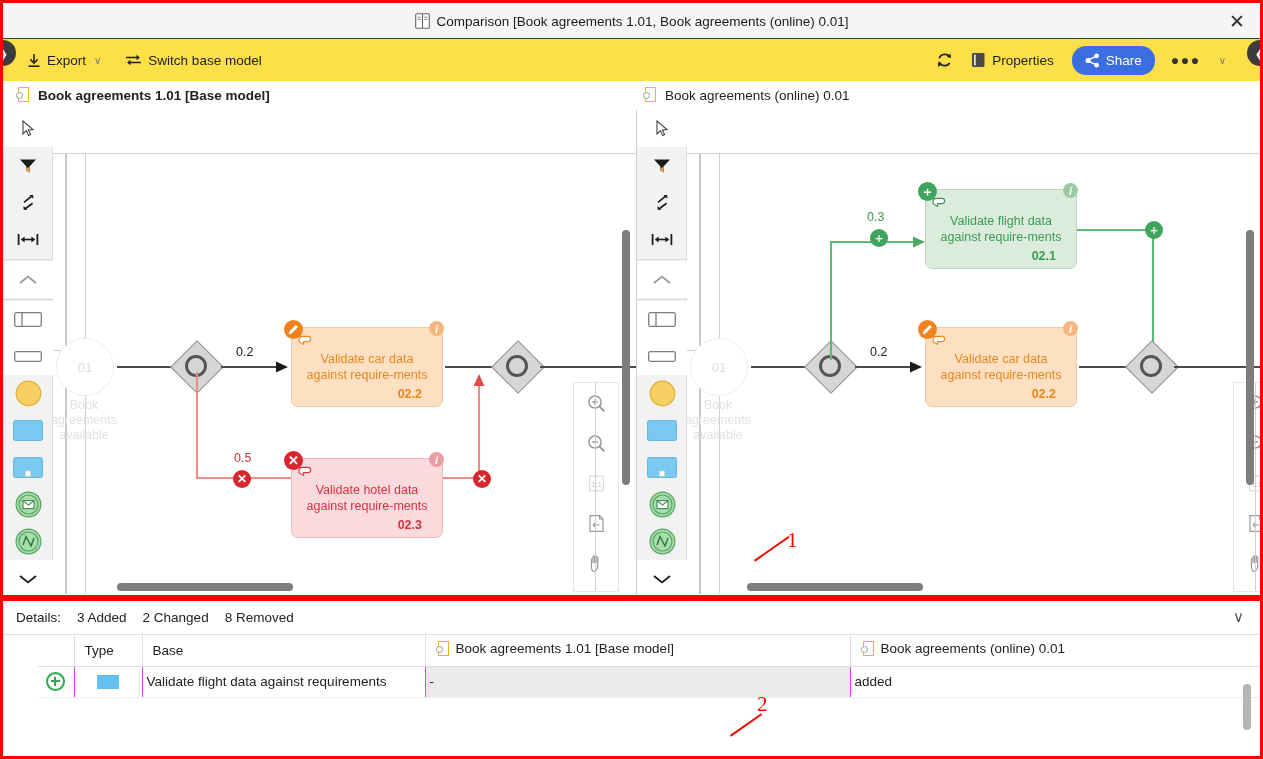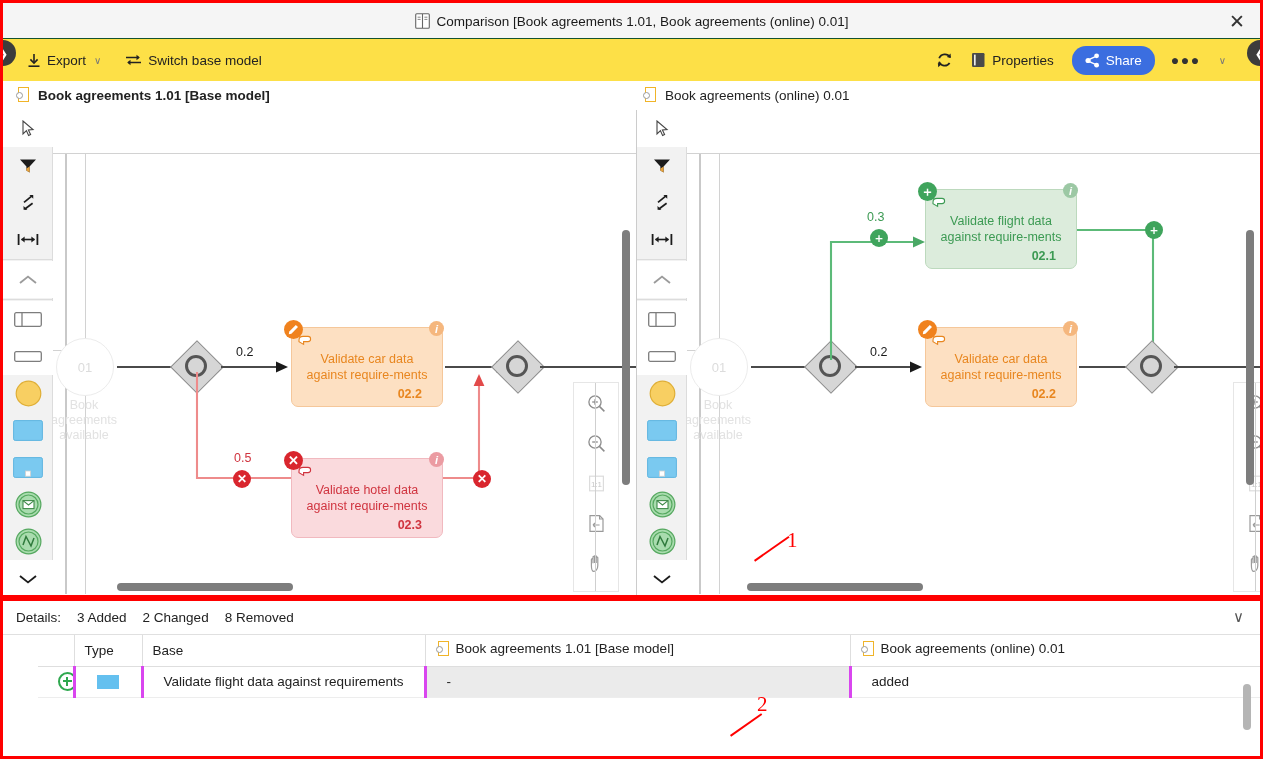--- a/index.html
+++ b/index.html
@@ -113,22 +113,22 @@
   .details{position:absolute;left:3px;top:601px;width:1257px;height:155px;background:#fff;box-sizing:border-box;}
   .det-head{position:relative;height:33px;display:flex;align-items:center;border-bottom:1px solid #e0e0e0;}
   .det-head .lbl{margin-left:13px;font-size:13.5px;}
   .det-head .stat{margin-left:16px;font-size:13.5px;}
   .det-chev{position:absolute;right:16px;top:7px;font-size:15px;color:#555;cursor:pointer;}
 
   table.dt{border-collapse:collapse;width:1101px;table-layout:fixed;margin-left:35px;}
   table.dt th{font-weight:normal;font-size:13.5px;text-align:left;height:31px;
     border-right:1px solid #dedede;border-bottom:1px solid #dedede;padding:0 10px;
     background:#fff;box-sizing:border-box;}
-  table.dt td{font-size:13.5px;height:31px;border-right:3px solid #d946ef;
-    border-bottom:1px solid #ededed;padding:0 20px;box-sizing:border-box;overflow:hidden;white-space:nowrap;}
+  table.dt td{font-size:13.5px;height:31px;border-right:1px solid #d946ef;
+    border-bottom:1px solid #ededed;padding:0 4px;box-sizing:border-box;overflow:hidden;white-space:nowrap;}
   td.c-icon,th.c-icon{width:36px;text-align:center;padding:0;}
   td.c-type,th.c-type{width:68px;text-align:center;padding:0;}
   td.c-name,th.c-name{width:283px;}
   td.c-base,th.c-base{width:425px;background:#ebebeb;}
   td.c-online,th.c-online{width:440px;border-right:none;}
   th.c-base{background:#fff;}
   .hdr-icon{display:inline-flex;align-items:center;gap:6px;}
 
   .plus-circ{display:inline-block;width:15px;height:15px;border-radius:50%;
     border:2px solid #2fa84f;position:relative;vertical-align:middle;}

